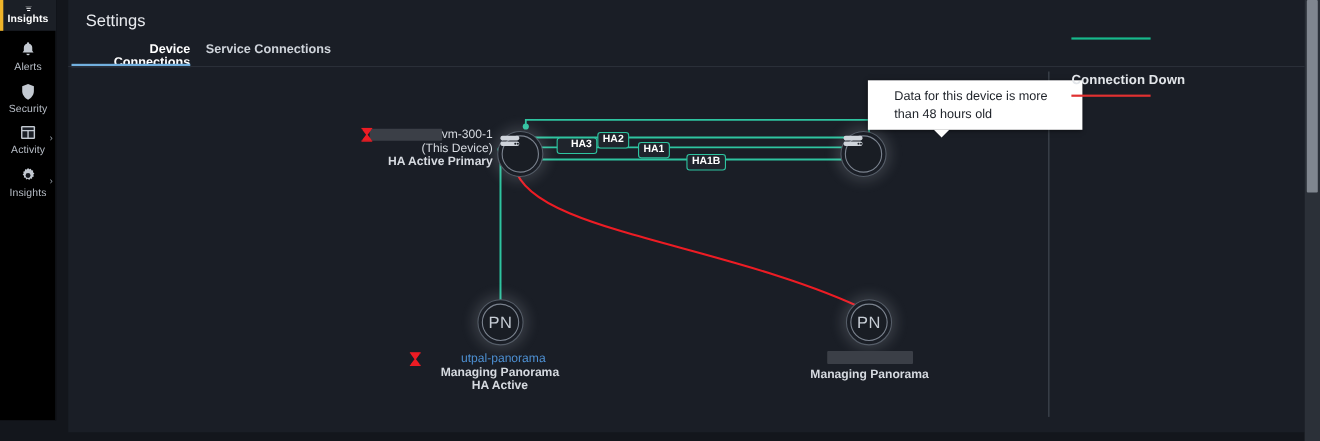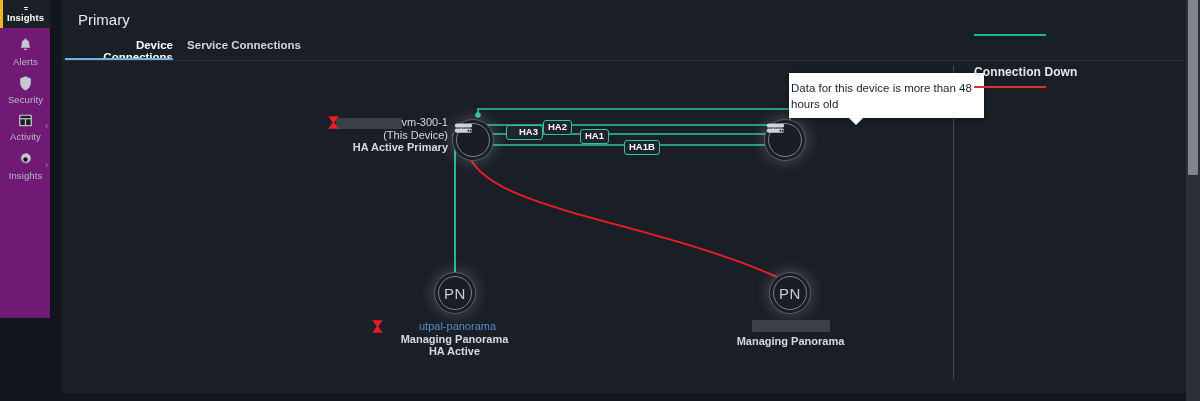--- a/index.html
+++ b/index.html
@@ -7,22 +7,22 @@
     margin: 0; padding: 0;
     width: 1200px; height: 401px;
     background: #13161c;
     font-family: "Liberation Sans", sans-serif;
     overflow: hidden;
   }
   #root { position: relative; width: 1200px; height: 401px; background: #13161c; }
 
   
   .sidebar {
-    position: absolute; left: 0; top: 0; width: 51px; height: 318px;
-    background: #701a75;
+    position: absolute; left: 0; top: 0; width: 51px; height: 382px;
+    background: #000000;
     border-right: 1px solid #0d1014;
   }
   .side-item {
     position: relative;
     width: 51px;
     display: flex; flex-direction: column; align-items: center; justify-content: center;
     color: #b7bdc6;
     padding: 6px 0 5px 0;
     cursor: pointer;
   }
@@ -101,21 +101,21 @@
     background: #3b3f47; border-radius: 1px; height: 11px;
   }
   .hourglass { display: inline-block; vertical-align: middle; margin-right: 3px; }
   .linklike { color: #4d8fd1; }
 
   
   .tooltip {
     position: absolute; left: 727px; top: 73px; width: 195px; height: 45px;
     background: #ffffff; color: #1d2128;
     font-size: 11.5px; line-height: 16px;
-    padding: 7px 2px;
+    padding: 7px 24px;
     box-shadow: 0 1px 4px rgba(0,0,0,.5);
   }
   .tooltip .arrow {
     position: absolute; left: 60px; bottom: -7px;
     width: 0; height: 0;
     border-left: 7px solid transparent; border-right: 7px solid transparent;
     border-top: 7px solid #ffffff;
   }
 
   
@@ -198,21 +198,21 @@
           <circle cx="8" cy="8" r="2.1" fill="#14171d"></circle>
         </svg>
       </div>
       <div class="slabel">Insights</div>
       <div class="side-chevron">›</div>
     </div>
   </div>
 
   <div class="main">
 
-    <div class="page-title">Primary</div>
+    <div class="page-title">Settings</div>
 
     <div class="tabs">
       <div class="tab t0 active">Device Connections</div>
       <div class="tab t1">Service Connections</div>
     </div>
     <div class="tabs-rule"></div>
 
     <div class="graph">
 
       <svg width="892" height="332">

